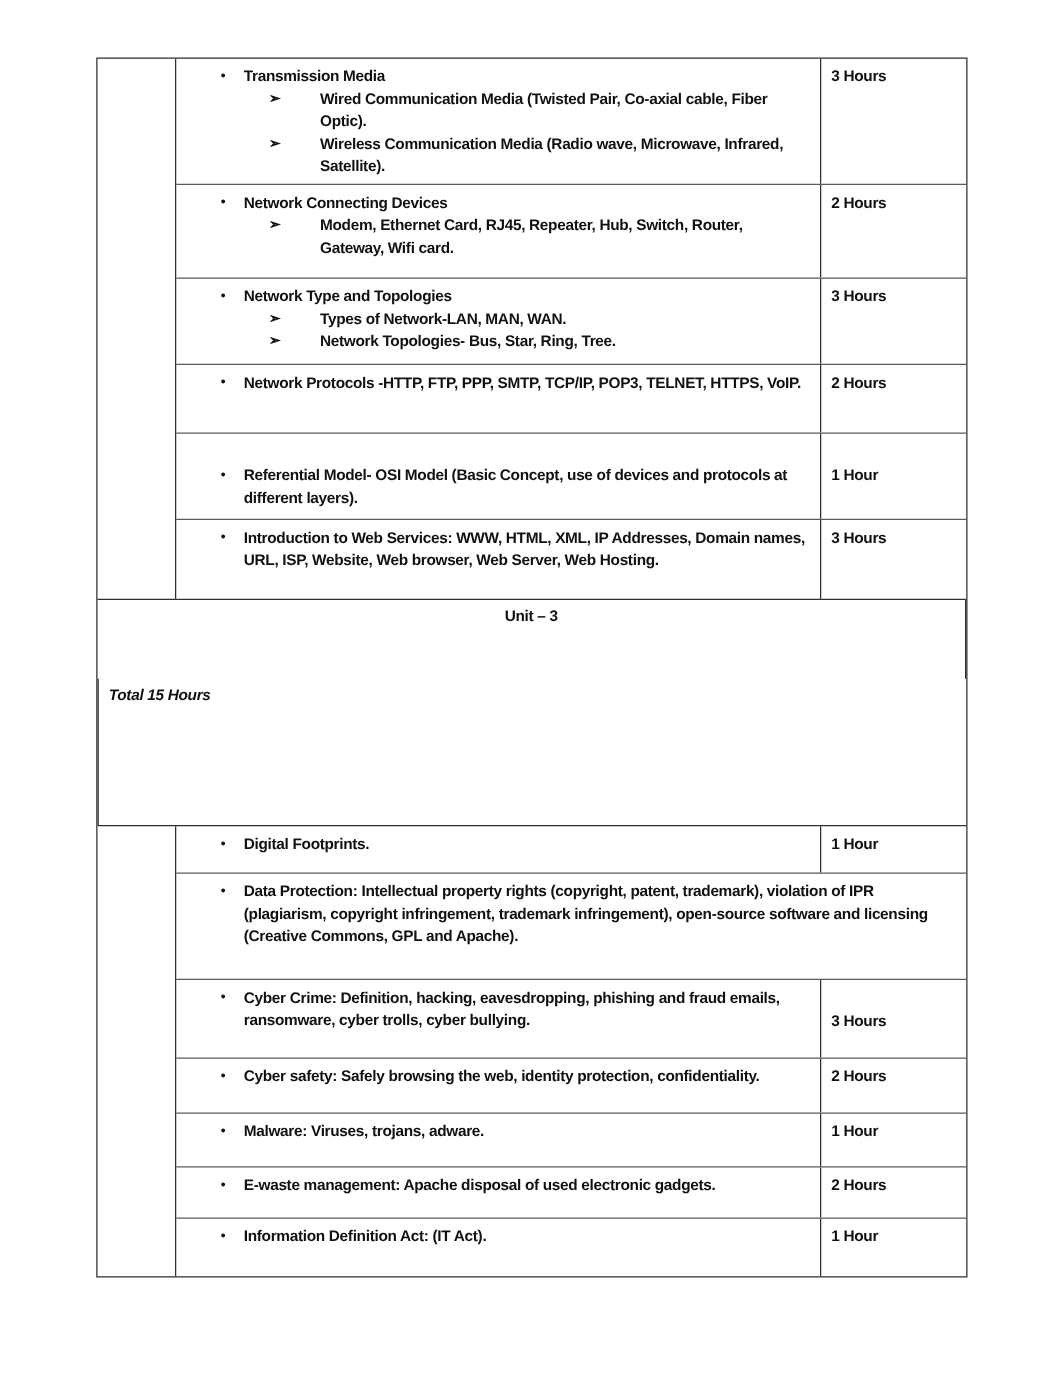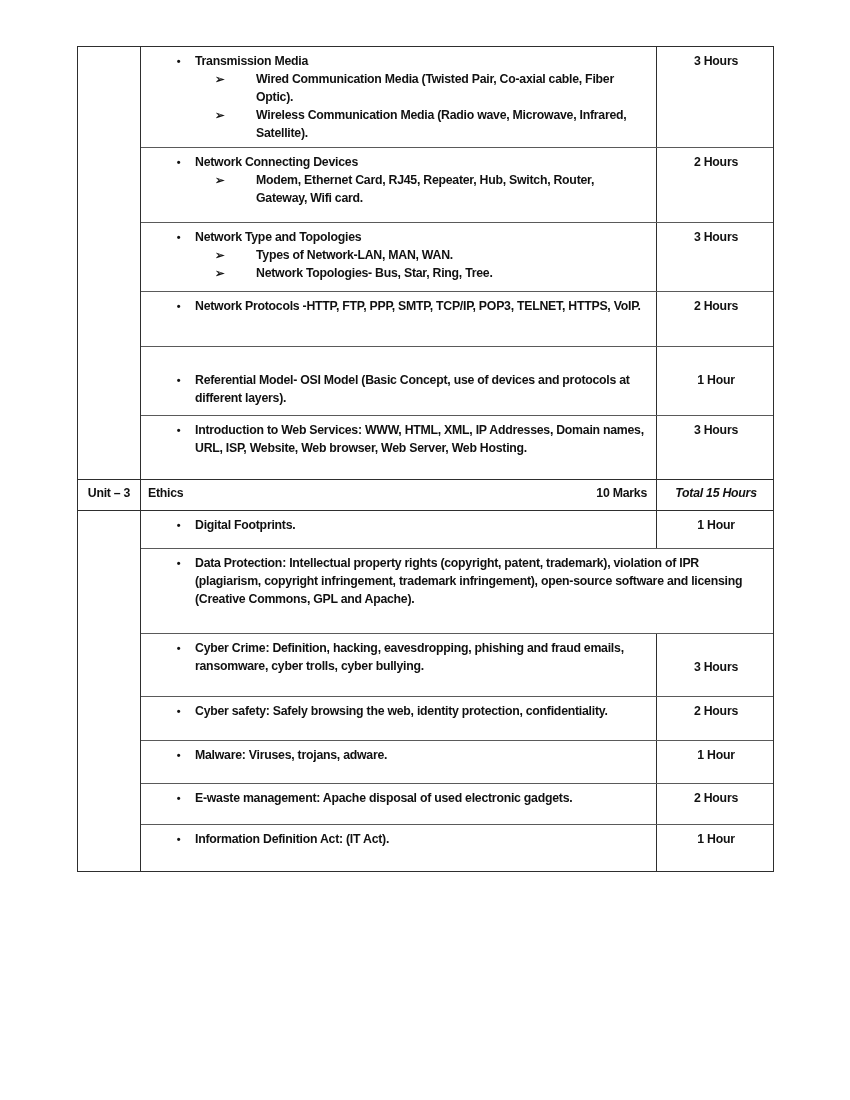--- a/index.html
+++ b/index.html
@@ -61,21 +61,20 @@
   .topic-cell {
     flex: 1 1 auto;
     min-width: 0;
     padding: 5px 10px 5px 0;
   }
 
   .hours-cell {
     flex: 0 0 117px;
     border-left: 1px solid #2e2e2e;
     padding: 5px 6px 5px 8px;
-    text-align: center;
   }
 
   .topic-line { display: flex; margin-left: 21px; }
   .bullet {
     flex: 0 0 33px;
     text-align: center;
     font-size: 11px;
   }
   .topic-text { flex: 1 1 auto; min-width: 0; }
 
@@ -85,20 +84,21 @@
     padding-left: 4px;
     font-size: 11.5px;
   }
   .sub-text { flex: 1 1 auto; min-width: 0; margin-left: 16px; }
 
   
   .header-band {
     border-top: 1px solid #2e2e2e;
     border-bottom: 1px solid #2e2e2e;
     min-height: 32px;
+    flex-direction: column;
   }
   .header-band .unit-cell { padding-top: 4px; }
   .title-cell {
     flex: 1 1 auto;
     min-width: 0;
     display: flex;
     justify-content: space-between;
     padding: 4px 9px 4px 7px;
   }
   .header-band .hours-cell { padding: 4px 6px 4px 8px; font-style: italic; }
@@ -208,24 +208,20 @@
             </div>
             <div class="cell hours-cell"><span>3 Hours</span></div>
           </div>
         </div>
     </div>
 
     <div class="band header-band">
       <div class="unit-cell">
         <span>Unit – 3</span>
       </div>
-      <div class="title-cell">
-        <span>Ethics</span>
-        <span>10 Marks</span>
-      </div>
       <div class="hours-cell">
         <span>Total 15 Hours</span>
       </div>
     </div>
 
     <div class="band">
       <div class="unit-cell"></div>
       <div class="rows" id="unit3-rows">
           <div class="row">
             <div class="cell topic-cell">

